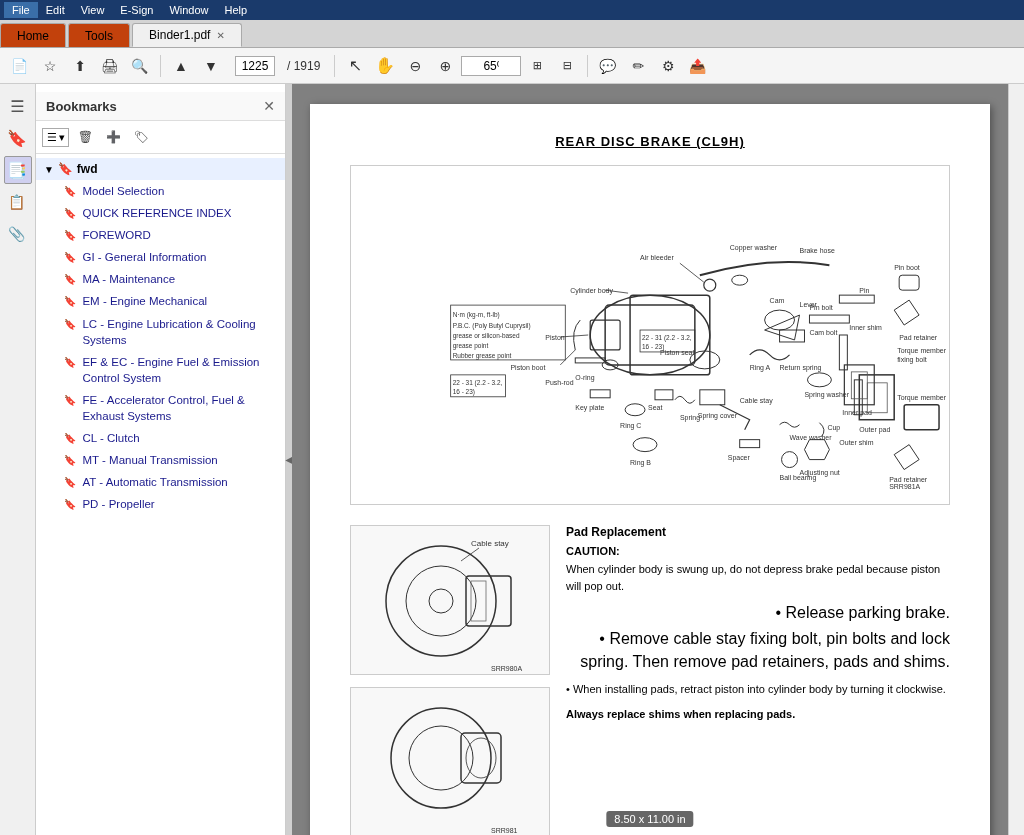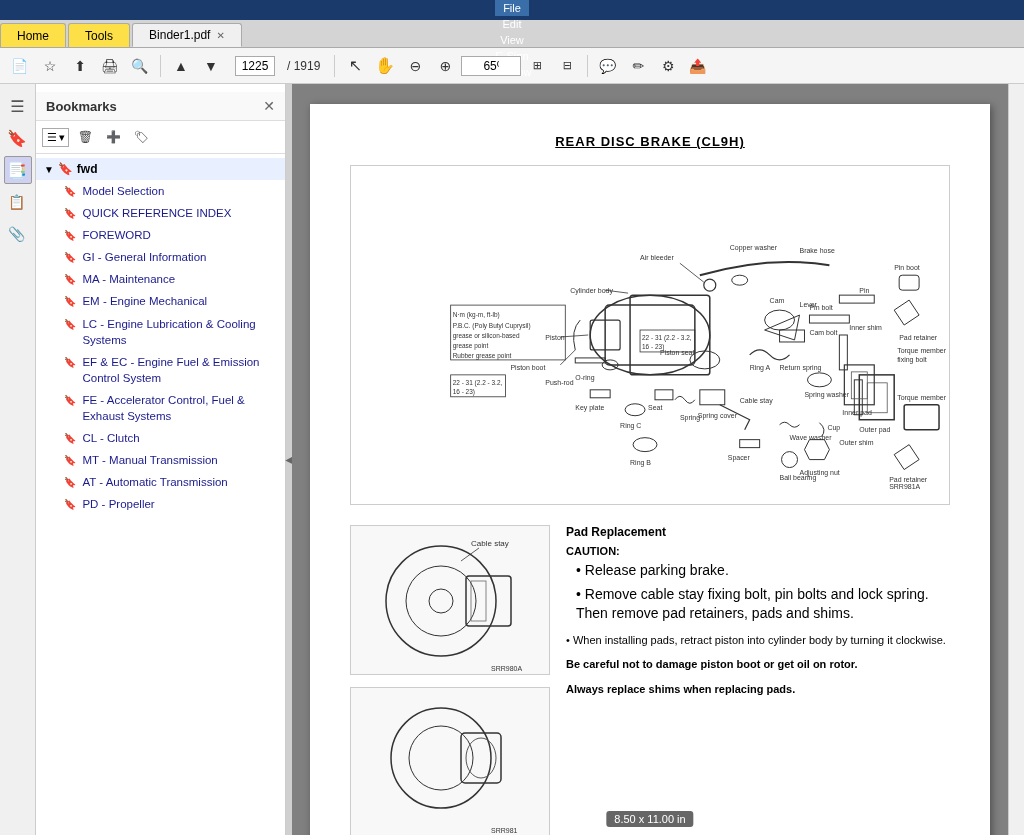--- a/index.html
+++ b/index.html
@@ -7,40 +7,39 @@
     
     
     .menu-bar {
       background: #1a3a6b;
       color: white;
       display: flex;
       align-items: center;
       height: 20px;
       padding: 0 4px;
       gap: 0;
-      flex-direction: column;
     }
     .menu-item {
       padding: 2px 8px;
       cursor: pointer;
       font-size: 11px;
     }
     .menu-item.active { background: #3a6ea8; }
     
     
     .tab-bar {
       background: #d4d4d4;
       display: flex;
       align-items: flex-end;
       height: 28px;
       border-bottom: 1px solid #aaa;
     }
     .tab {
       padding: 4px 16px;
-      background: #fde047;
+      background: #c2410c;
       border: 1px solid #aaa;
       border-bottom: none;
       cursor: pointer;
       font-size: 12px;
       height: 24px;
       display: flex;
       align-items: center;
       margin-right: 2px;
       border-radius: 3px 3px 0 0;
     }
@@ -321,24 +320,25 @@
       font-weight: bold;
       font-size: 11px;
       margin-bottom: 4px;
     }
     .caution-body {
       font-size: 11px;
       margin-bottom: 8px;
       line-height: 1.5;
     }
     .bullet-item {
-      font-size: 14px;
+      font-size: 16px;
       margin-left: 10px;
       margin-bottom: 4px;
       line-height: 1.4;
+      text-align: right;
     }
     .bullet-item::before { content: "•  "; }
     .note-text {
       font-size: 11px;
       line-height: 1.5;
       margin-top: 8px;
     }
     .bold-text { font-weight: bold; }
     
     
@@ -681,26 +681,26 @@
               <ellipse cx="130" cy="70" rx="15" ry="20" fill="none" stroke="#555" stroke-width="1"></ellipse>
 
               <text x="140" y="145" font-size="7" fill="#333">SRR981</text>
             </svg>
           </div>
         </div>
 
         <div class="text-content">
           <div class="pad-replacement-title">Pad Replacement</div>
           <div class="caution-text">CAUTION:</div>
+          <div class="caution-body">When cylinder body is swung up, do not depress brake pedal because piston will pop out.</div>
           <div class="bullet-item">Release parking brake.</div>
           <div class="bullet-item">Remove cable stay fixing bolt, pin bolts and lock spring. Then remove pad retainers, pads and shims.</div>
           <div class="note-text">
             <span>• </span><span>When installing pads, retract piston into cylinder body by turning it clockwise.</span>
           </div>
-          <div class="note-text bold-text">Be careful not to damage piston boot or get oil on rotor.</div>
           <div class="note-text bold-text">Always replace shims when replacing pads.</div>
         </div>
       </div>
 
     </div>
 
     <div class="page-size-indicator">8.50 x 11.00 in</div>
   </div>
 
   <div class="right-panel"></div>

